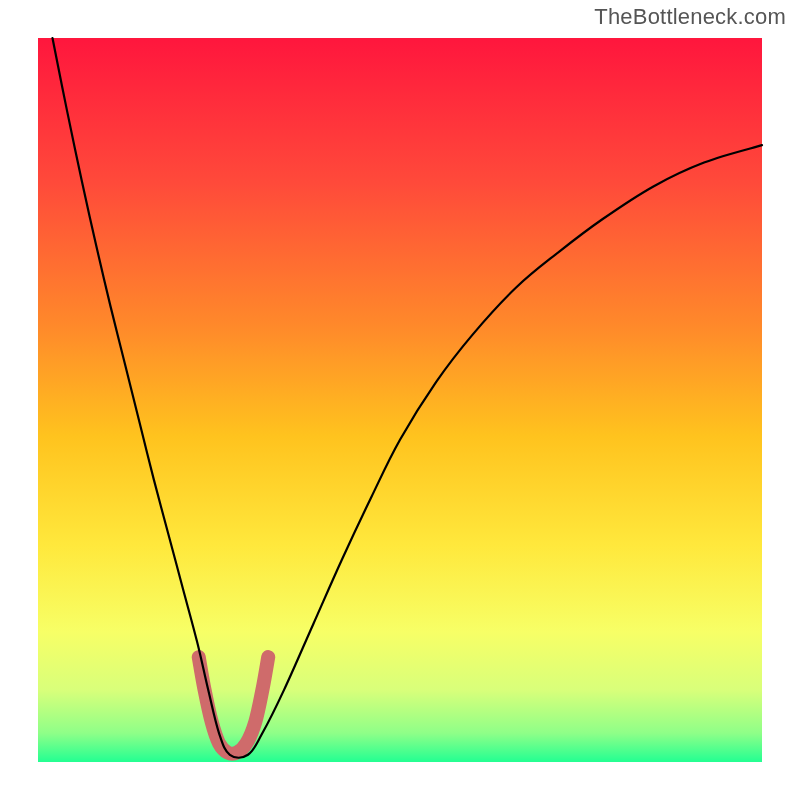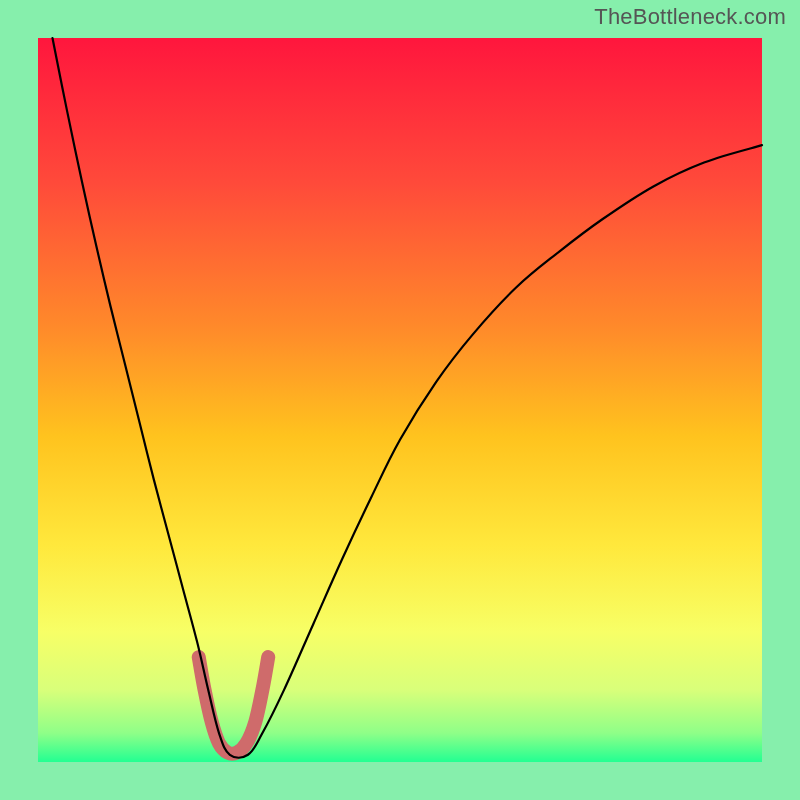--- a/index.html
+++ b/index.html
@@ -7,21 +7,21 @@
     padding: 0;
     width: 800px;
     height: 800px;
     background: #000;
     font-family: Arial, Helvetica, sans-serif;
   }
   .stage {
     position: relative;
     width: 800px;
     height: 800px;
-    background: #86efac;
+    background: #ffffff;
   }
   .watermark {
     position: absolute;
     top: 4px;
     right: 14px;
     color: #555;
     font-size: 22px;
     font-weight: 400;
     letter-spacing: 0.2px;
     z-index: 30;

